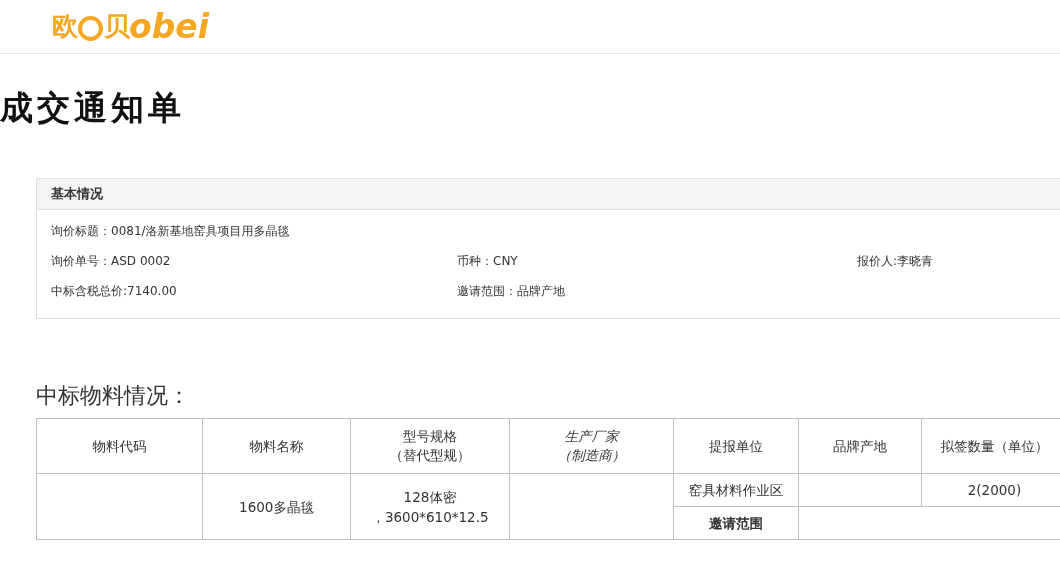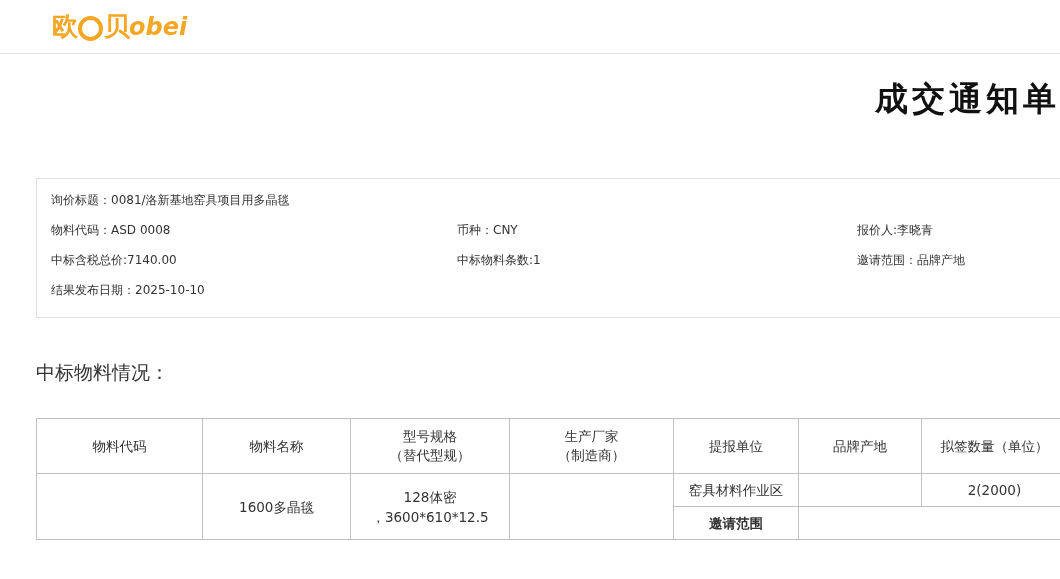--- a/index.html
+++ b/index.html
@@ -48,34 +48,34 @@
     width: 17px;
     height: 17px;
     border: 4px solid #f5a623;
     border-radius: 50%;
     margin: 0 1px 0 1px;
     position: relative;
     top: 2px;
   }
   .logo .en {
     color: #f5a623;
-    font-size: 24px;
+    font-size: 33px;
     font-weight: bold;
     font-style: italic;
     letter-spacing: 0px;
   }
 
   
   .doc-title {
-    text-align: right;
+    text-align: left;
     font-size: 33px;
     font-weight: bold;
     color: #111;
     letter-spacing: 4px;
-    margin-top: 23px;
+    margin-top: 32px;
     font-family: "DejaVu Sans", sans-serif;
   }
 
   
   .panel {
     position: absolute;
     left: 36px;
     top: 178px;
     width: 1024px;
     border: 1px solid #e0e0e0;
@@ -102,22 +102,22 @@
     font-family: "DejaVu Sans", sans-serif;
   }
   .col-a { width: 420px; padding-left: 14px; box-sizing: border-box; }
   .col-b { width: 400px; box-sizing: border-box; }
   .col-c { width: 200px; box-sizing: border-box; }
 
   
   .section-label {
     position: absolute;
     left: 36px;
-    top: 360px;
-    font-size: 19px;
+    top: 381px;
+    font-size: 22px;
     color: #333;
     font-family: Liberation Mono, monospace;
   }
 
   
   table.materials {
     position: absolute;
     left: 36px;
     top: 418px;
     width: 1024px;
@@ -139,21 +139,21 @@
     font-weight: normal;
     line-height: 19px;
   }
   table.materials td {
     height: 32px;
     line-height: 20px;
   }
   .c1 { width: 165px; }
   .c2 { width: 147px; }
   .c3 { width: 158px; }
-  .c4 { width: 163px; }
+  .c4 { width: 163px; font-style: italic; }
   .c5 { width: 124px; }
   .c6 { width: 122px; }
   .c7 { width: 145px; }
   .sub-label { font-weight: bold; }
   .nowrap { white-space: nowrap; }
 </style>
 </head>
 <body>
 
 <div class="page">
@@ -163,70 +163,57 @@
       <span class="cn">欧</span>
       <span class="ring"></span>
       <span class="cn">贝</span>
       <span class="en">obei</span>
     </div>
   </div>
 
   <div class="doc-title">成交通知单</div>
 
   <div class="panel">
+    <div class="panel-head">基本情况</div>
     <div class="panel-body">
 
       <div class="row">
         <div class="col-a">
           <span>询价标题：</span><span>0081/洛新基地窑具项目用多晶毯</span>
         </div>
         <div class="col-b">
           <span></span><span></span>
         </div>
         <div class="col-c">
           <span></span><span></span>
         </div>
       </div>
 
 
       <div class="row">
         <div class="col-a">
-          <span>物料代码：</span><span>ASD   0008</span>
+          <span>询价单号：</span><span>ASD   0002</span>
         </div>
         <div class="col-b">
           <span>币种：</span><span>CNY</span>
         </div>
         <div class="col-c">
           <span>报价人:</span><span>李晓青</span>
         </div>
       </div>
 
       <div class="row">
         <div class="col-a">
           <span>中标含税总价:</span><span>7140.00</span>
         </div>
-        <div class="col-b">
-          <span>中标物料条数:</span><span>1</span>
-        </div>
         <div class="col-c">
           <span>邀请范围：</span><span>品牌产地</span>
         </div>
       </div>
 
-      <div class="row">
-        <div class="col-a">
-          <span>结果发布日期：</span><span>2025-10-10</span>
-        </div>
-        <div class="col-b">
-          <span></span><span></span>
-        </div>
-        <div class="col-c">
-          <span></span><span></span>
-        </div>
-      </div>
 
     </div>
   </div>
 
   <div class="section-label">中标物料情况：</div>
 
   <table class="materials">
     <thead>
       <tr>
         <th class="c1">

